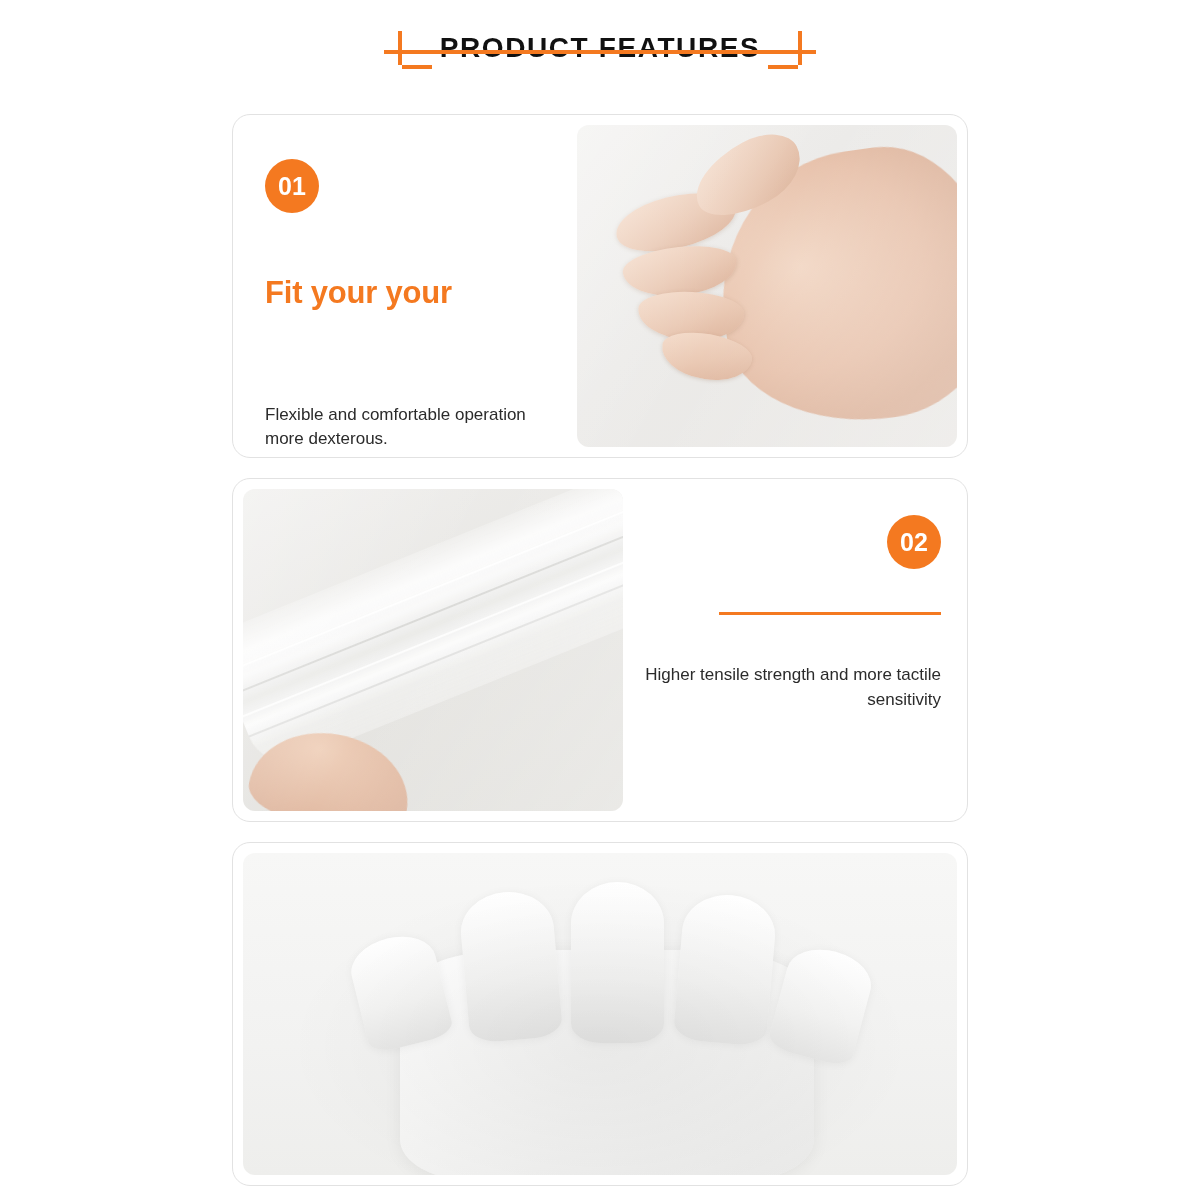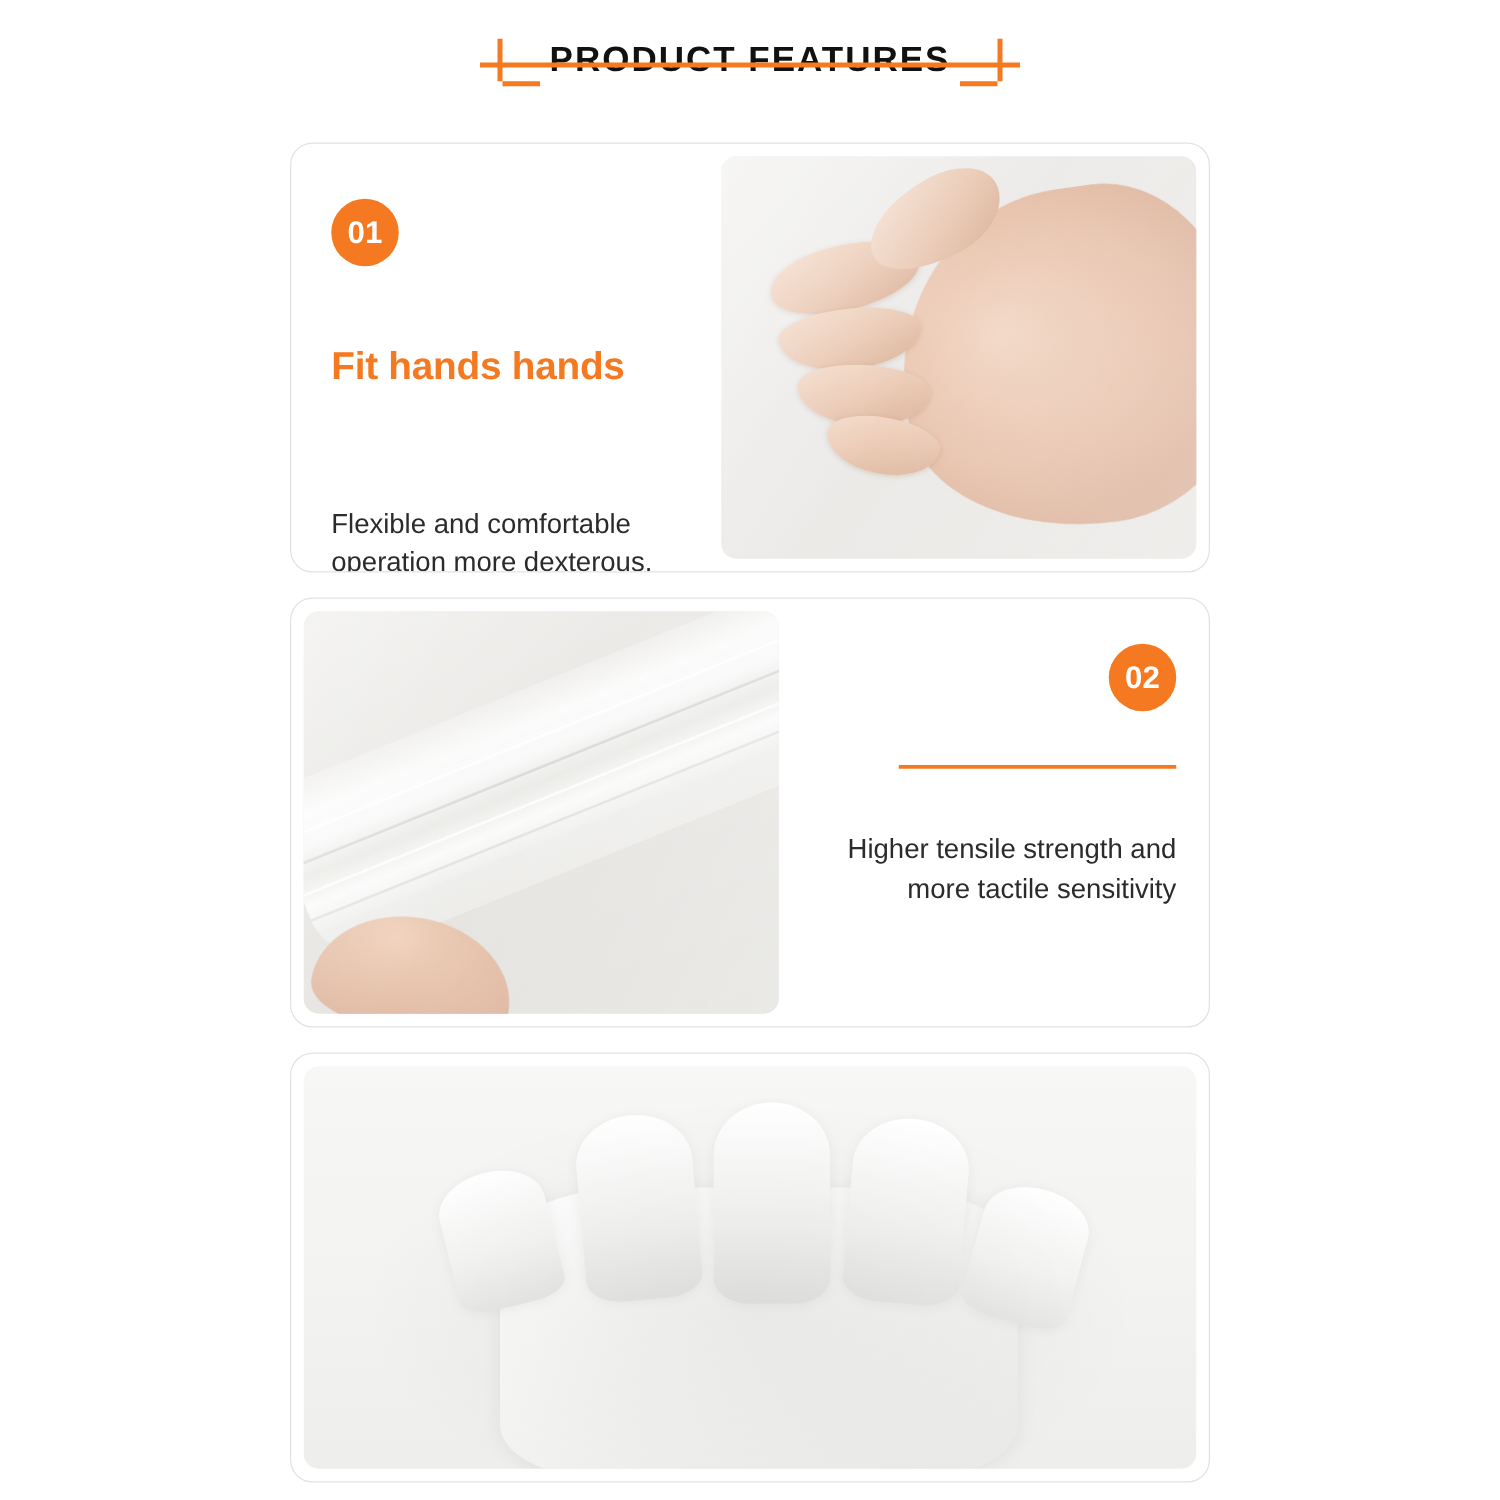--- a/index.html
+++ b/index.html
@@ -158,21 +158,21 @@
     background: #F47920;
     width: 196px;
     margin-top: 11px;
   }
   .title-rule.w2 { width: 222px; }
   .title-rule.w3 { width: 230px; }
 
   .feature-desc {
     margin-top: 16px;
     color: #2b2b2b;
-    font-size: 22px;
+    font-size: 17px;
     line-height: 1.45;
   }
 
   .media {
     flex: 1;
     border-radius: 12px;
     position: relative;
     overflow: hidden;
   }
 
@@ -301,21 +301,21 @@
     <span class="header-title">PRODUCT FEATURES</span>
     <span class="bracket right"></span>
     <span class="header-underline"></span>
   </div>
 </div>
 
 <div class="card card-1">
   <div class="card-inner">
     <div class="text-col">
       <div class="num-badge">01</div>
-      <div class="feature-title">Fit hands hands</div>
+      <div class="feature-title">Fit your your</div>
       <div class="title-rule"></div>
       <div class="feature-desc">Flexible and comfortable operation more dexterous.</div>
     </div>
     <div class="media media-hand">
       <div class="hand-palm"></div>
       <div class="finger f1"></div>
       <div class="finger f2"></div>
       <div class="finger f3"></div>
       <div class="finger f4"></div>
       <div class="thumb"></div>

